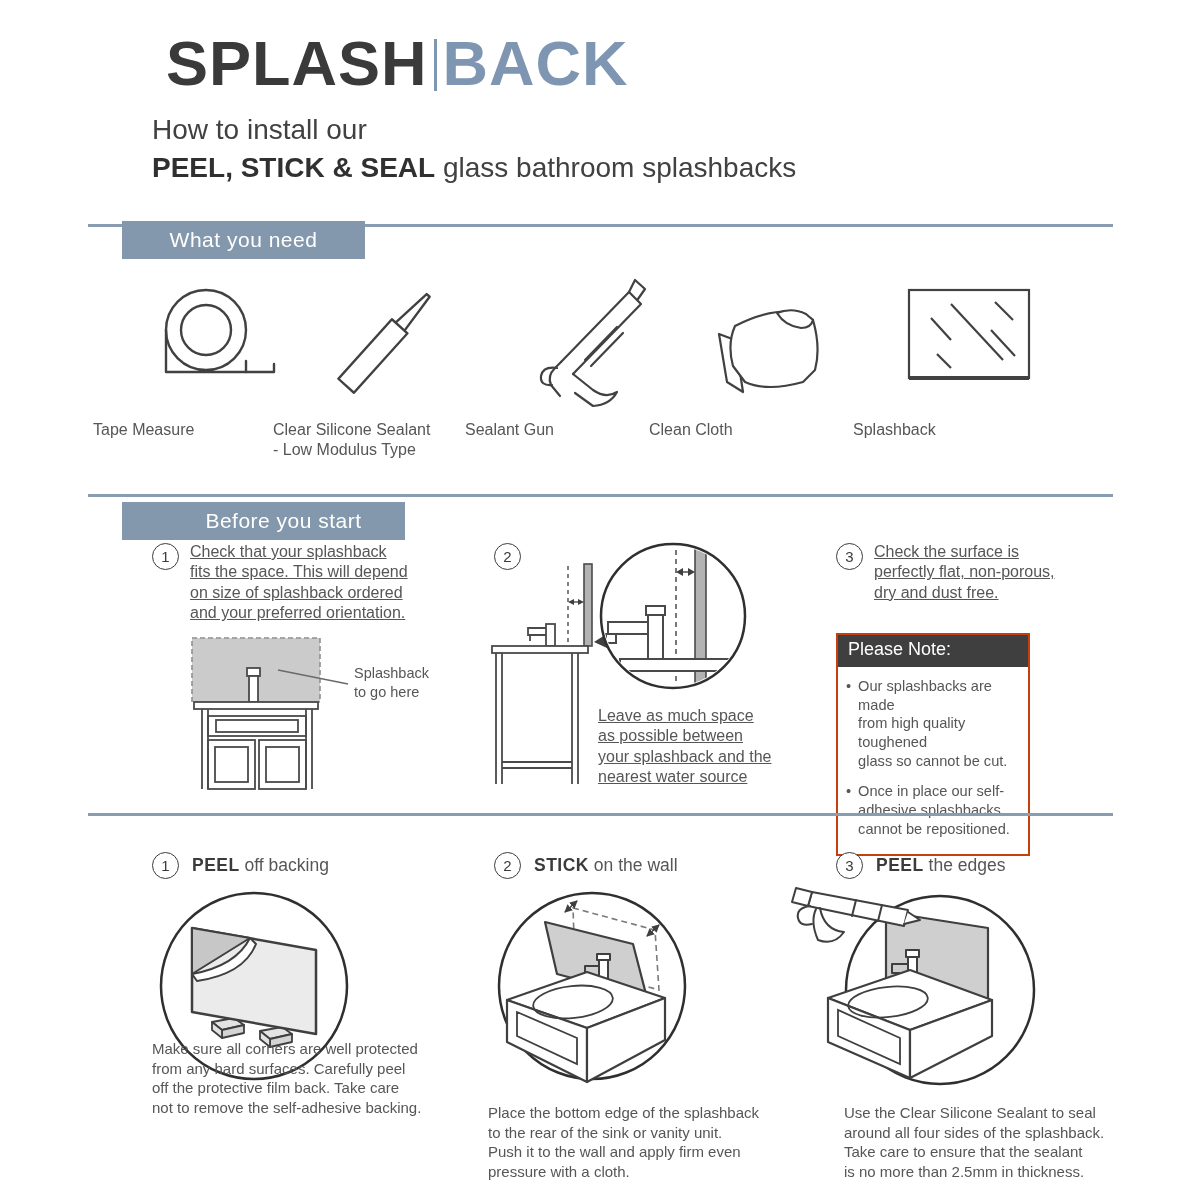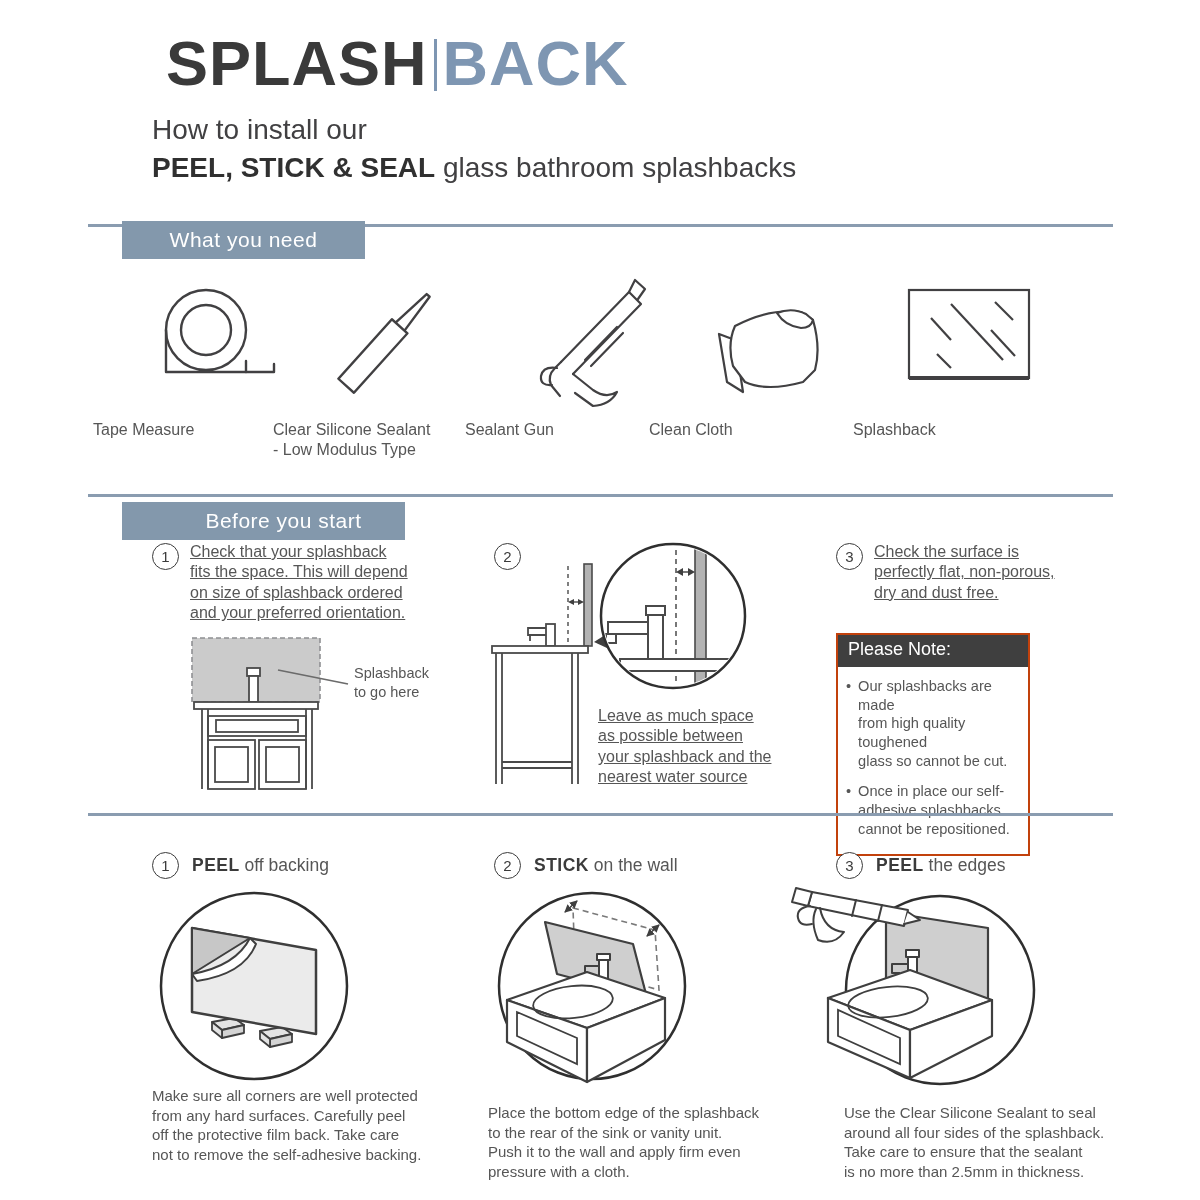--- a/index.html
+++ b/index.html
@@ -272,21 +272,21 @@
     <g stroke="#3f3f3f" stroke-width="2" fill="#ffffff" stroke-linejoin="round" stroke-linecap="round">
       <path d="M22,20 L118,38 L114,54 L18,34 Z"></path>
       <path d="M66,28 L62,44 M92,33 L88,49" fill="none"></path>
       <path d="M118,40 L130,48 L114,52"></path>
       <path d="M22,20 L6,16 L2,30 L18,34 Z"></path>
       <path d="M30,36 Q34,58 54,60 Q44,74 28,68 Q20,50 26,37" fill="none"></path>
       <path d="M20,34 Q6,36 8,46 Q10,55 22,52" fill="none"></path>
     </g>
   </svg>
 
-  <div class="abs caption pre" style="left:152px;top:1086px;width:280px;">Make sure all corners are well protected
+  <div class="abs caption pre" style="left:152px;top:1039px;width:280px;">Make sure all corners are well protected
 from any hard surfaces. Carefully peel
 off the protective film back. Take care
 not to remove the self-adhesive backing.</div>
   <div class="abs caption pre" style="left:488px;top:1103px;width:280px;">Place the bottom edge of the splashback
 to the rear of the sink or vanity unit.
 Push it to the wall and apply firm even
 pressure with a cloth.</div>
   <div class="abs caption pre" style="left:844px;top:1103px;width:280px;">Use the Clear Silicone Sealant to seal
 around all four sides of the splashback.
 Take care to ensure that the sealant

